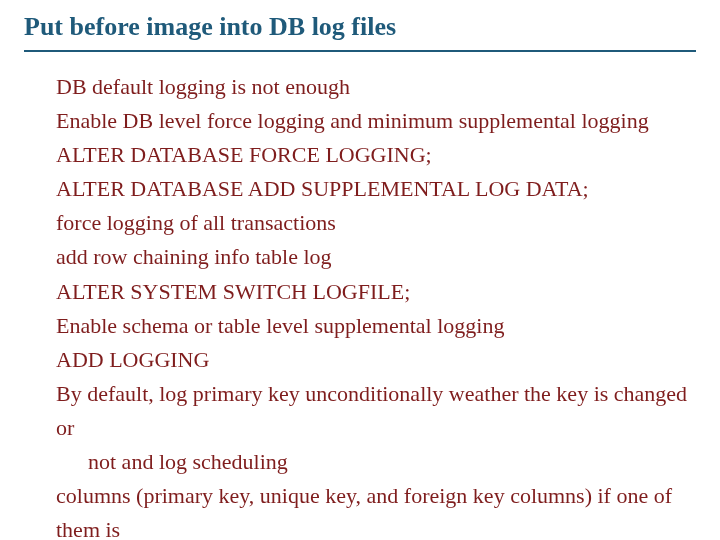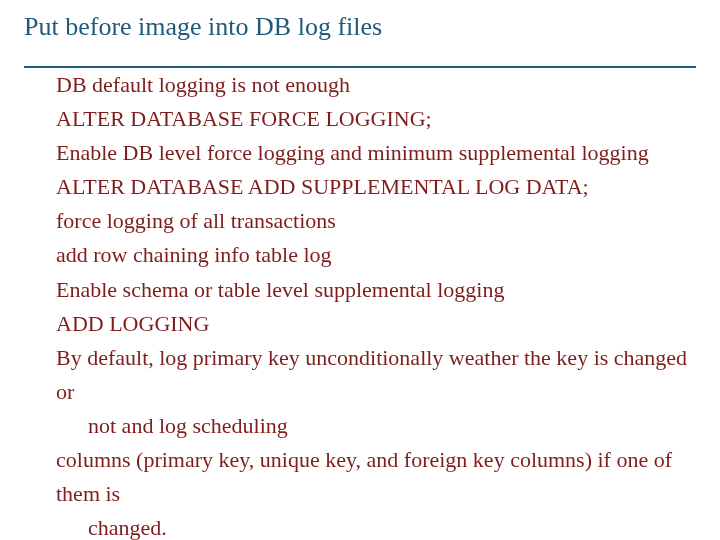--- a/index.html
+++ b/index.html
@@ -11,24 +11,25 @@
       overflow: hidden;
       position: relative;
     }
     .slide {
       width: 100%;
       height: 100%;
       padding: 12px 24px 0 24px;
     }
     .title {
       font-size: 26px;
-      font-weight: normal;
+      font-weight: bold;
       color: #1f5a7a;
-      padding-bottom: 24px;
+      padding-bottom: 8px;
       border-bottom: 2px solid #1f5a7a;
+      margin-bottom: 18px;
       font-family: Georgia, serif;
     }
     .body {
       font-size: 22px;
       line-height: 1.55;
       color: #7f1d1d;
       font-family: Georgia, serif;
       margin-left: 32px;
     }
     .body p {
@@ -38,25 +39,26 @@
       padding-left: 32px;
     }
   </style>
 </head>
 <body>
 
 <div class="slide">
   <h1 class="title">Put before image into DB log files</h1>
   <div class="body" id="body-lines">
       <p>DB default logging is not enough</p>
+      <p>Enable DB level force logging and minimum supplemental logging</p>
       <p>ALTER DATABASE FORCE LOGGING;</p>
-      <p>Enable DB level force logging and minimum supplemental logging</p>
       <p>ALTER DATABASE ADD SUPPLEMENTAL LOG DATA;</p>
       <p>force logging of all transactions</p>
       <p>add row chaining info table log</p>
+      <p>ALTER SYSTEM SWITCH LOGFILE;</p>
       <p>Enable schema or table level supplemental logging</p>
       <p>ADD LOGGING</p>
       <p>By default, log primary key unconditionally weather the key is changed or</p>
       <p class="indent">not and log scheduling</p>
       <p>columns (primary key, unique key, and foreign key columns) if one of them is</p>
       <p class="indent">changed.</p>
       <p>–</p>
     </div>
 </div>
 

